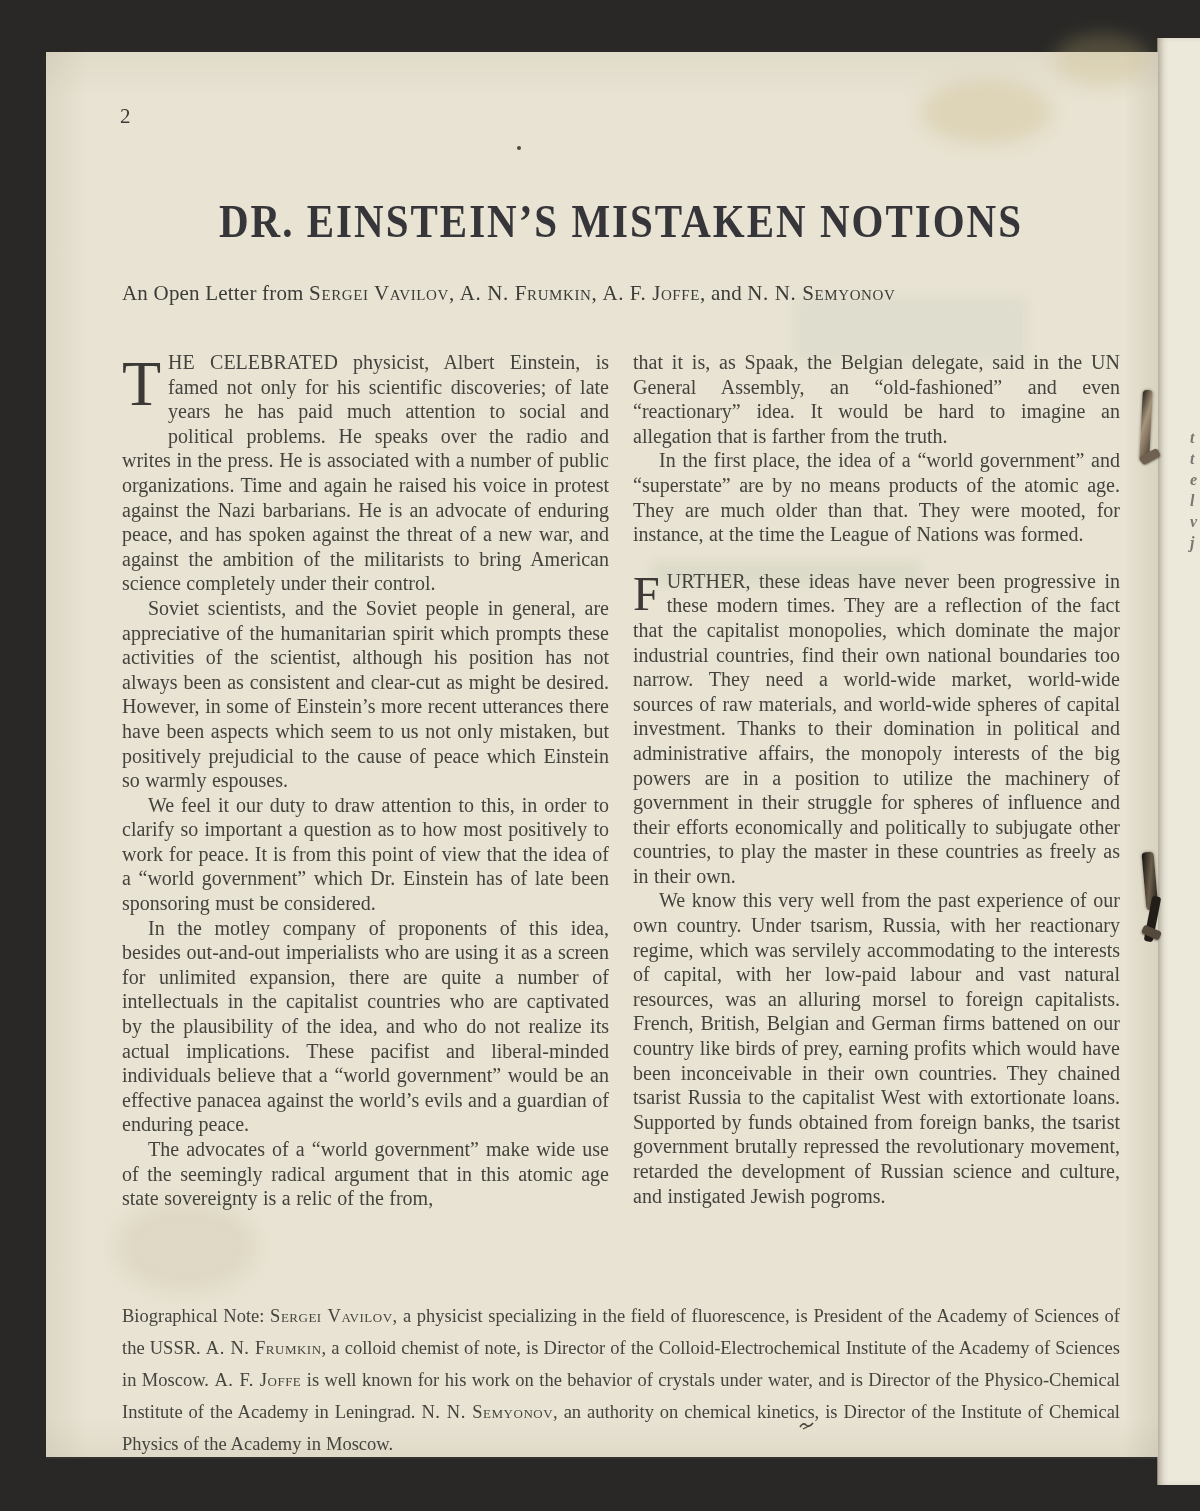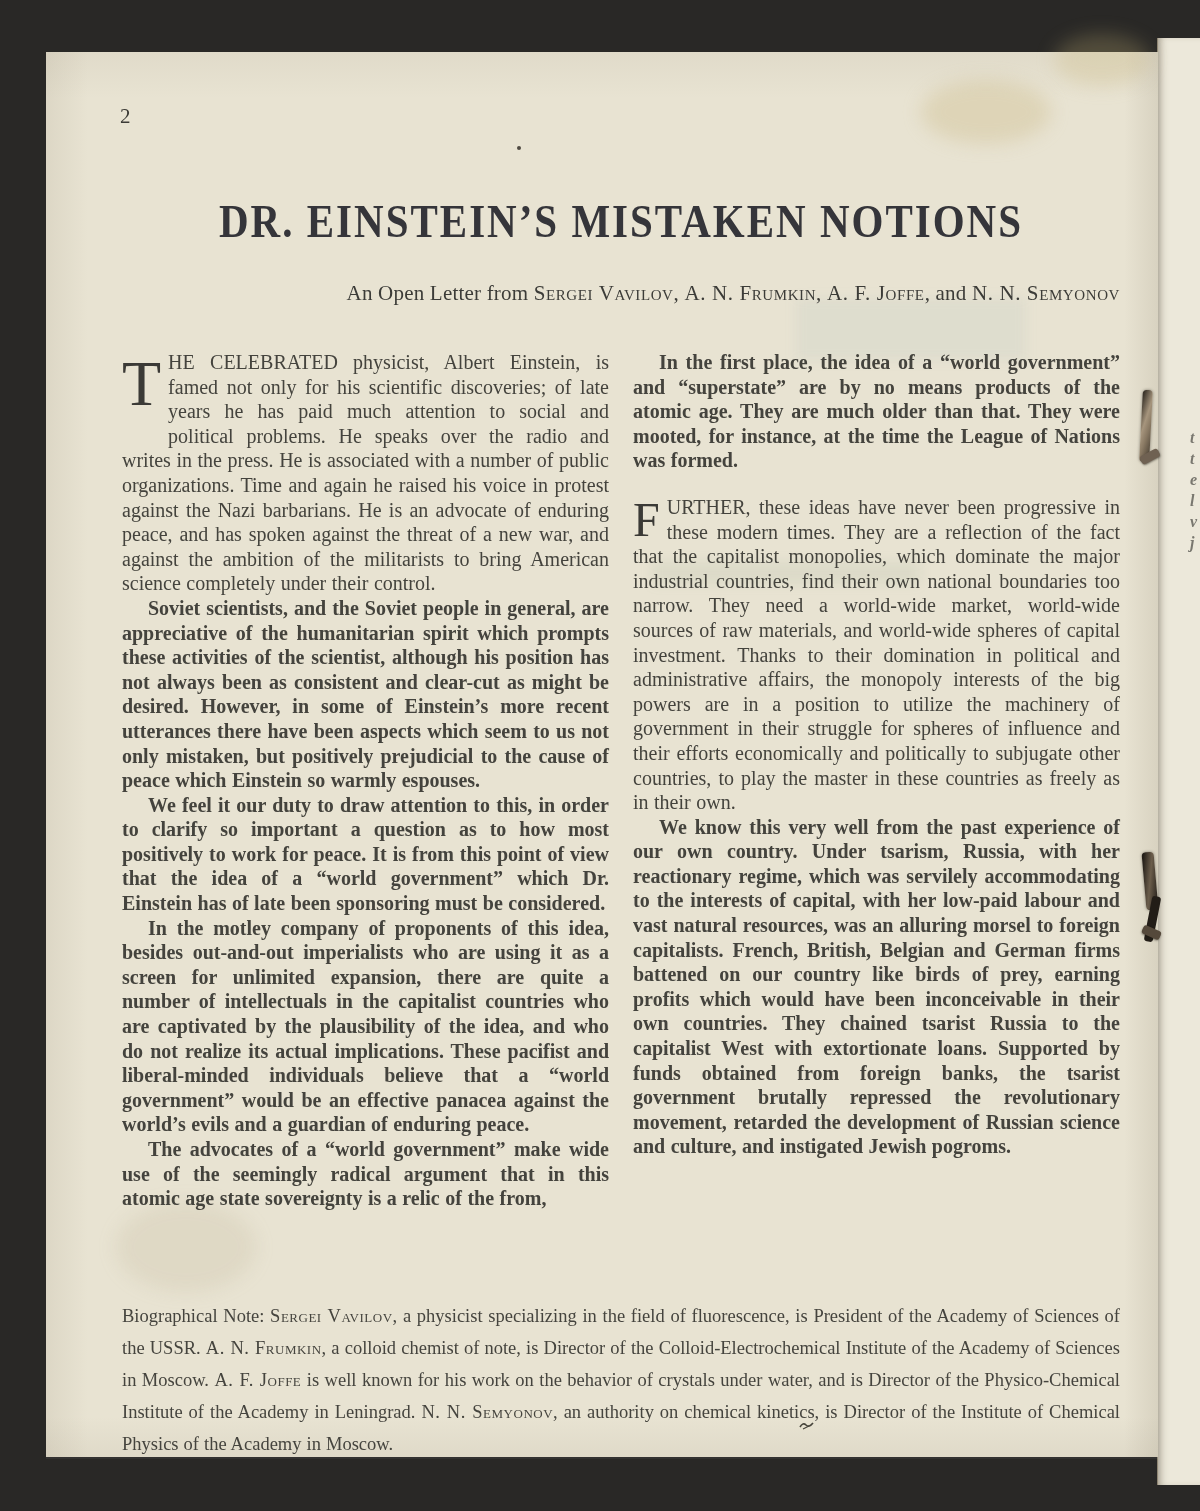--- a/index.html
+++ b/index.html
@@ -49,33 +49,33 @@
   }
   .title{
     position:absolute;left:76px;top:142px;width:998px;margin:0;
     text-align:center;white-space:nowrap;
     font-family:"Liberation Serif",serif;font-weight:700;
     font-size:41px;letter-spacing:2px;color:#35353a;
     transform:scaleY(1.14);transform-origin:50% 0;
   }
   .subtitle{
     position:absolute;left:76px;top:229px;width:998px;
-    text-align:right;font-size:21px;color:#3c3c38;letter-spacing:.2px;
+    text-align:left;font-size:21px;color:#3c3c38;letter-spacing:.2px;
   }
   .subtitle .sc{font-variant:small-caps;letter-spacing:.6px;}
   .columns{
     position:absolute;left:76px;top:298px;width:998px;
     display:flex;gap:24px;
   }
   .col{width:487px;}
   .col p{
     margin:0;font-size:20px;line-height:24.6px;
     text-align:justify;hyphens:auto;color:#44433d;word-spacing:.5px;
   }
-  .col p.indent{text-indent:26px;font-weight:bold;}
+  .col p.indent{text-indent:26px;}
   .col p.space-before{margin-top:22px;}
   .dc{
     float:left;font-family:"Liberation Serif",serif;color:#3b3a36;
     margin:3px 7px 0 0;
   }
   .dc3{font-size:64px;line-height:62px;height:71px;}
   .dc2{font-size:48px;line-height:44px;height:46px;}
   .bio{
     position:absolute;left:76px;top:1248px;width:998px;
     font-size:18.5px;line-height:32px;text-align:justify;
@@ -134,20 +134,21 @@
 
   <div class="columns">
     <div class="col" id="col-left">
         <p><span class="dc dc3">T</span>HE CELEBRATED physicist, Albert Einstein, is famed not only for his scientific discoveries; of late years he has paid much attention to social and political problems. He speaks over the radio and writes in the press. He is associated with a number of public organizations. Time and again he raised his voice in protest against the Nazi barbarians. He is an advocate of enduring peace, and has spoken against the threat of a new war, and against the ambition of the militarists to bring American science completely under their control.</p>
         <p class="indent">Soviet scientists, and the Soviet people in general, are appreciative of the humanitarian spirit which prompts these activities of the scientist, although his position has not always been as consistent and clear-cut as might be desired. However, in some of Einstein’s more recent utterances there have been aspects which seem to us not only mistaken, but positively prejudicial to the cause of peace which Einstein so warmly espouses.</p>
         <p class="indent">We feel it our duty to draw attention to this, in order to clarify so important a question as to how most positively to work for peace. It is from this point of view that the idea of a “world government” which Dr. Einstein has of late been sponsoring must be considered.</p>
         <p class="indent">In the motley company of proponents of this idea, besides out-and-out imperialists who are using it as a screen for unlimited expansion, there are quite a number of intellectuals in the capitalist countries who are captivated by the plausibility of the idea, and who do not realize its actual implications. These pacifist and liberal-minded individuals believe that a “world government” would be an effective panacea against the world’s evils and a guardian of enduring peace.</p>
         <p class="indent">The advocates of a “world government” make wide use of the seemingly radical argument that in this atomic age state sovereignty is a relic of the from,</p>
       </div>
     <div class="col" id="col-right">
+        <p>that it is, as Spaak, the Belgian delegate, said in the UN General Assembly, an “old-fashioned” and even “reactionary” idea. It would be hard to imagine an allegation that is farther from the truth.</p>
         <p class="indent">In the first place, the idea of a “world government” and “superstate” are by no means products of the atomic age. They are much older than that. They were mooted, for instance, at the time the League of Nations was formed.</p>
         <p class="space-before"><span class="dc dc2">F</span>URTHER, these ideas have never been progressive in these modern times. They are a reflection of the fact that the capitalist monopolies, which dominate the major industrial countries, find their own national boundaries too narrow. They need a world-wide market, world-wide sources of raw materials, and world-wide spheres of capital investment. Thanks to their domination in political and administrative affairs, the monopoly interests of the big powers are in a position to utilize the machinery of government in their struggle for spheres of influence and their efforts economically and politically to subjugate other countries, to play the master in these countries as freely as in their own.</p>
         <p class="indent">We know this very well from the past experience of our own country. Under tsarism, Russia, with her reactionary regime, which was servilely accommodating to the interests of capital, with her low-paid labour and vast natural resources, was an alluring morsel to foreign capitalists. French, British, Belgian and German firms battened on our country like birds of prey, earning profits which would have been inconceivable in their own countries. They chained tsarist Russia to the capitalist West with extortionate loans. Supported by funds obtained from foreign banks, the tsarist government brutally repressed the revolutionary movement, retarded the development of Russian science and culture, and instigated Jewish pogroms.</p>
       </div>
   </div>
 
   <div class="bio" id="bio-note"><span>Biographical Note: </span><span class="sc">Sergei Vavilov</span><span>, a physicist specializing in the field of fluorescence, is President of the Academy of Sciences of the USSR. </span><span class="sc">A. N. Frumkin</span><span>, a colloid chemist of note, is Director of the Colloid-Electrochemical Institute of the Academy of Sciences in Moscow. </span><span class="sc">A. F. Joffe</span><span> is well known for his work on the behavior of crystals under water, and is Director of the Physico-Chemical Institute of the Academy in Leningrad. </span><span class="sc">N. N. Semyonov</span><span>, an authority on chemical kinetics, is Director of the Institute of Chemical Physics of the Academy in Moscow.</span></div>
 
   <div class="speck sp1"></div>
   <span class="ink-mark">

